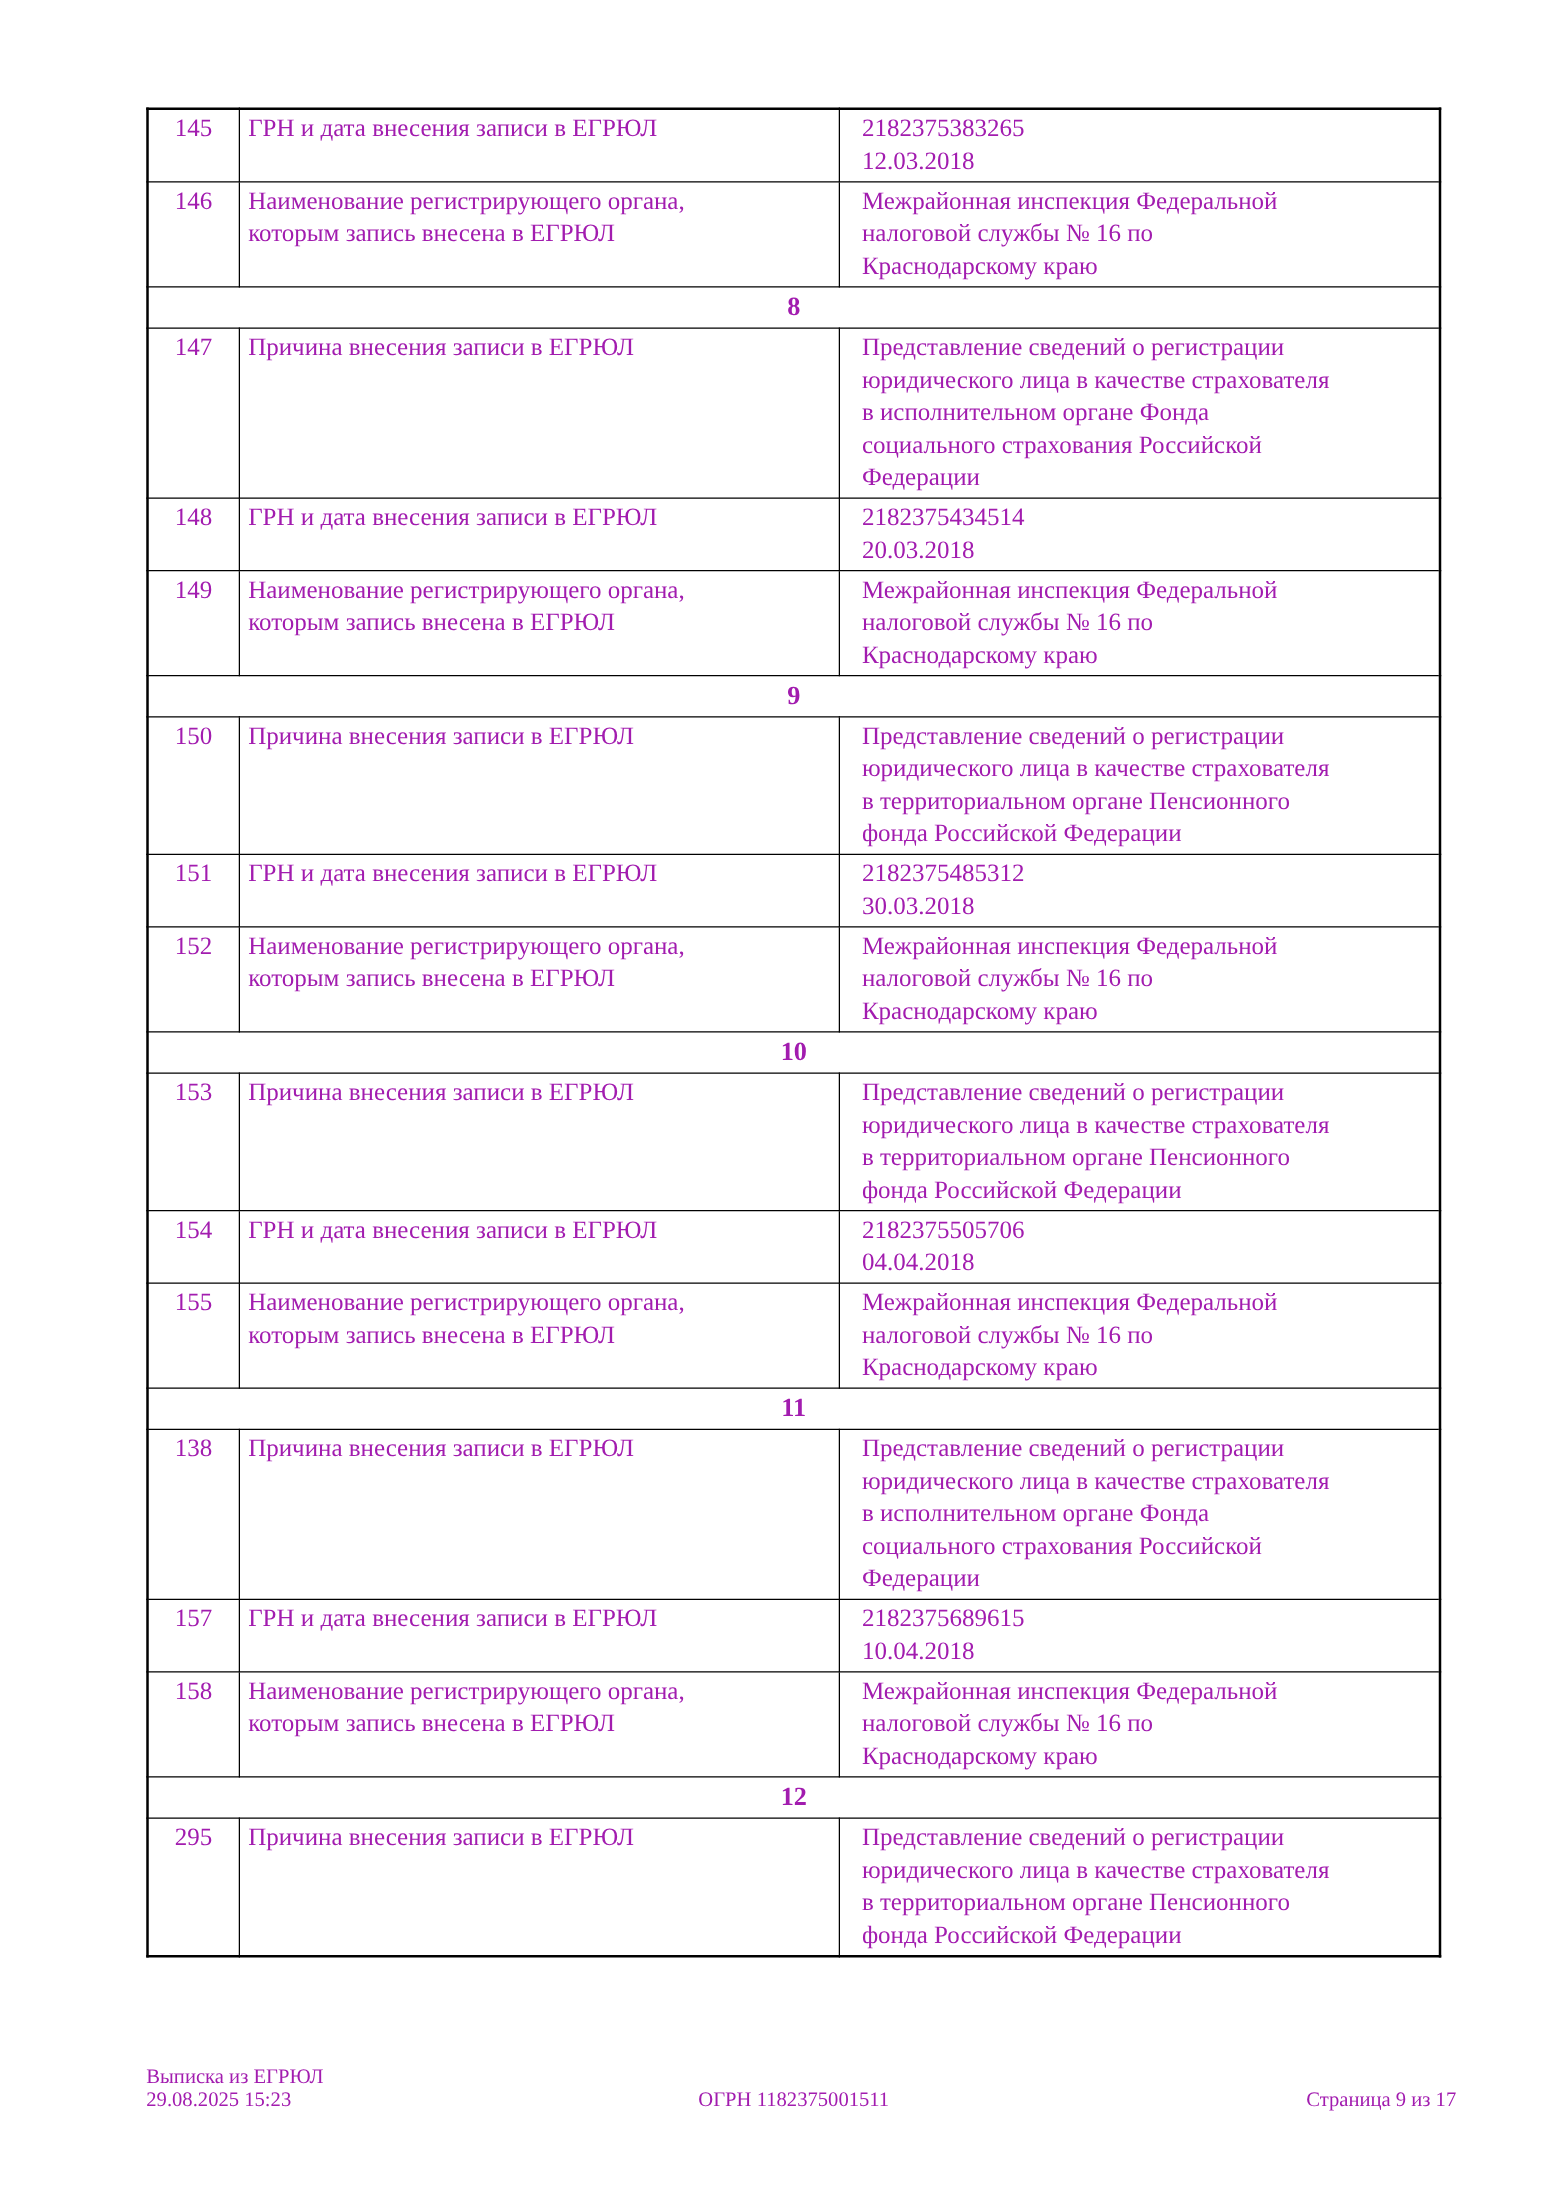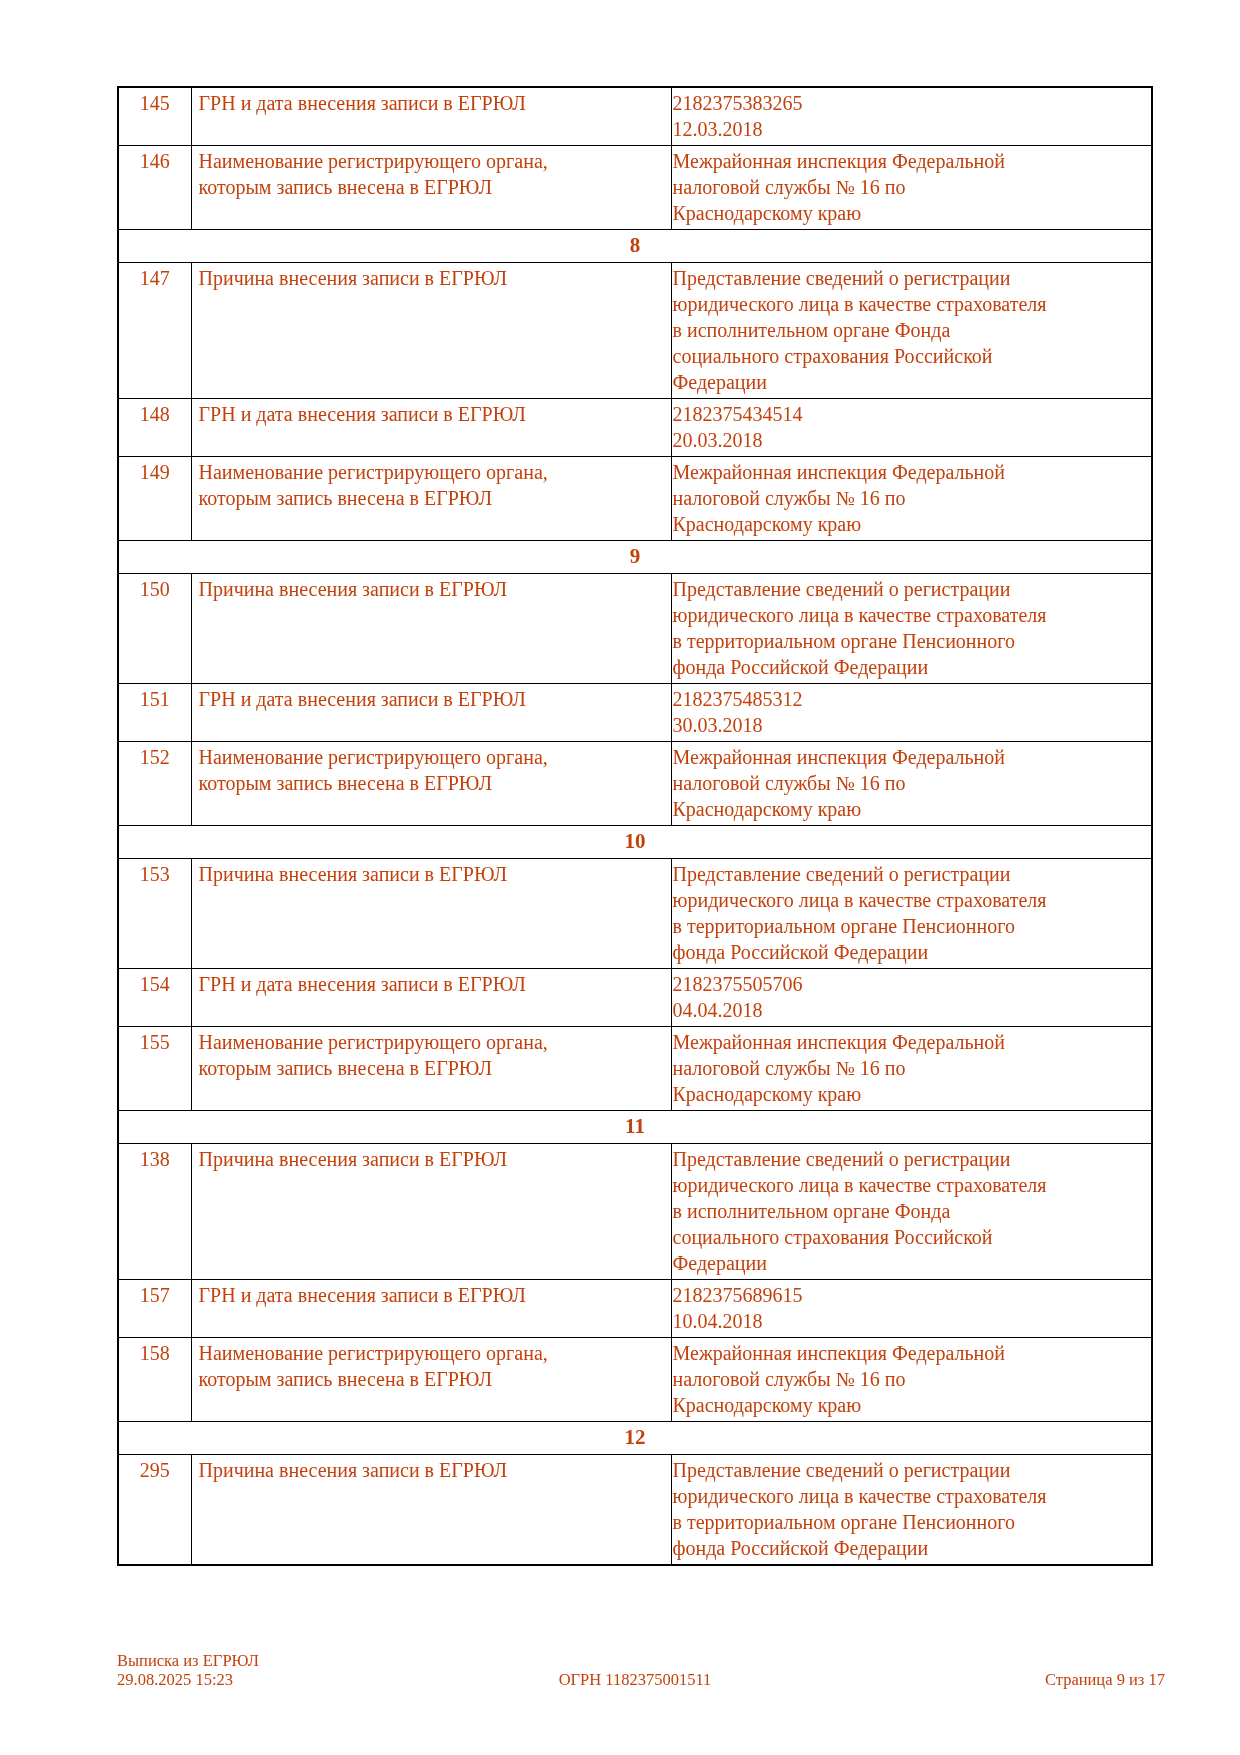--- a/index.html
+++ b/index.html
@@ -2,21 +2,21 @@
 <html lang="ru"><head>
 <meta charset="utf-8">
 <style>
   * { margin: 0; padding: 0; box-sizing: border-box; }
   html, body { background: #ffffff; }
   .page {
     position: relative;
     width: 1240px;
     height: 1755px;
     background: #ffffff;
-    color: #c2410c;
+    color: #a21caf;
     font-family: "Liberation Serif", "DejaVu Serif", serif;
     overflow: hidden;
   }
   table.egrul {
     position: absolute;
     left: 117px;
     top: 86px;
     width: 1036px;
     border-collapse: collapse;
     border: 2px solid #000;
@@ -32,21 +32,21 @@
   td.cell-num {
     width: 73px;
     text-align: center;
     padding: 2px 2px 3px 2px;
   }
   td.cell-label {
     width: 480px;
     padding: 2px 6px 14px 7px;
   }
   td.cell-value {
-    padding: 2px 6px 3px 1px;
+    padding: 2px 6px 3px 18px;
   }
   td.cell-section {
     text-align: center;
     font-weight: bold;
     font-size: 21px;
     line-height: 27px;
     padding: 2px 0 3px 0;
   }
   .footer-left {
     position: absolute;

